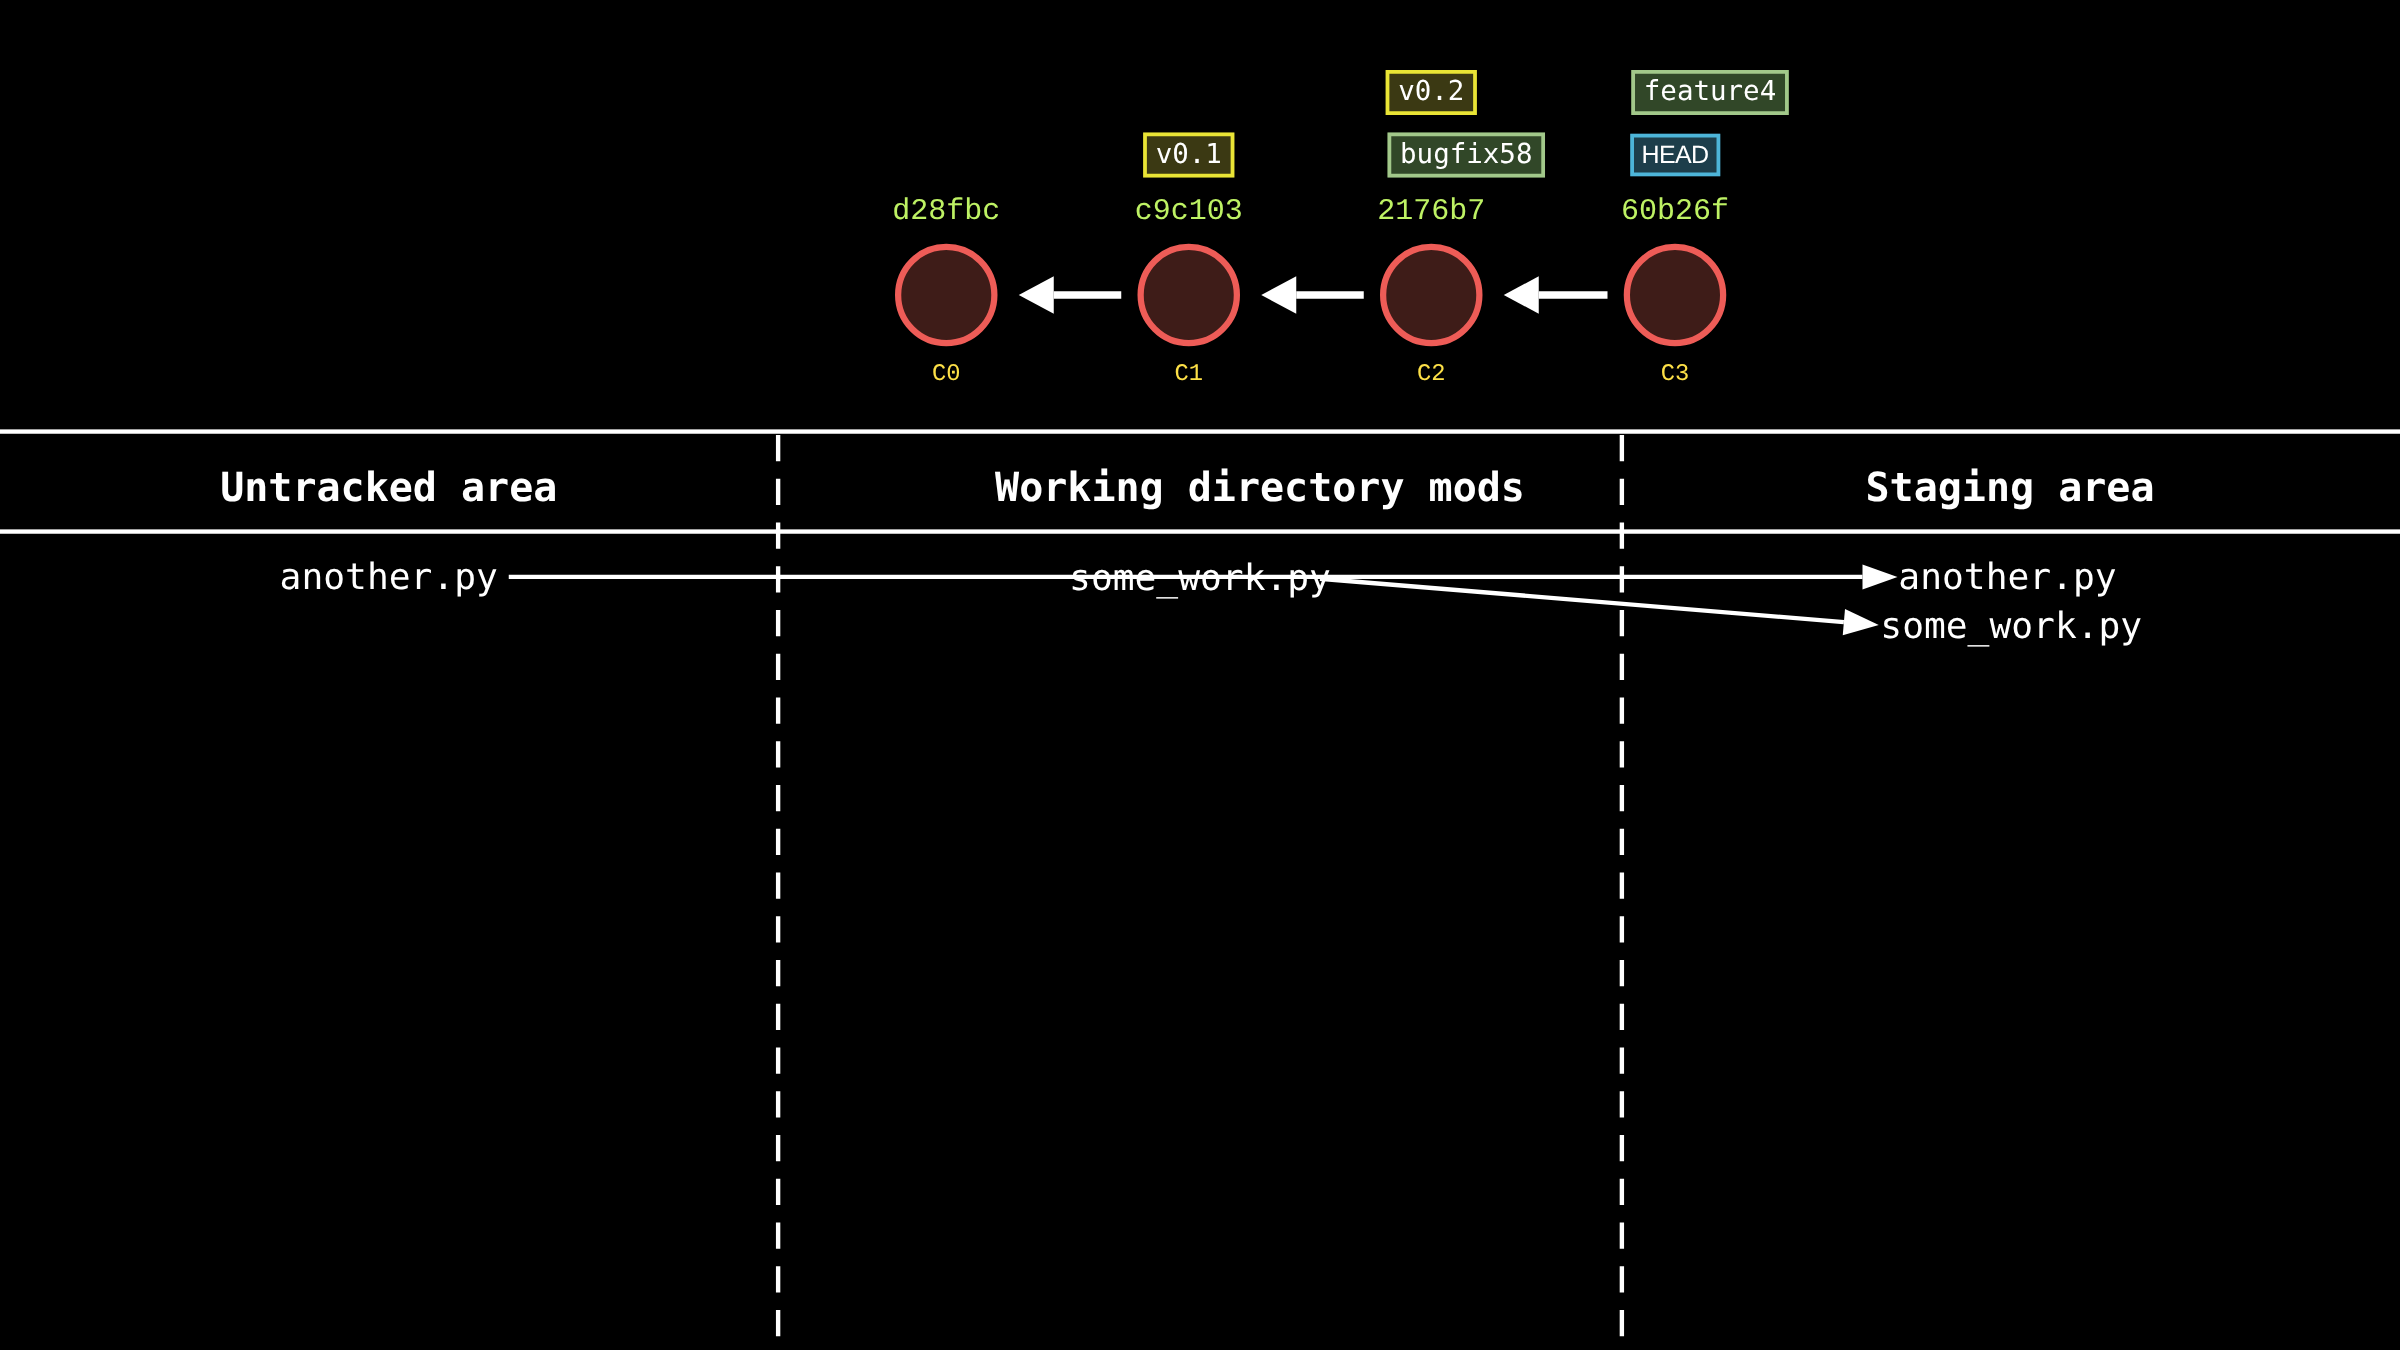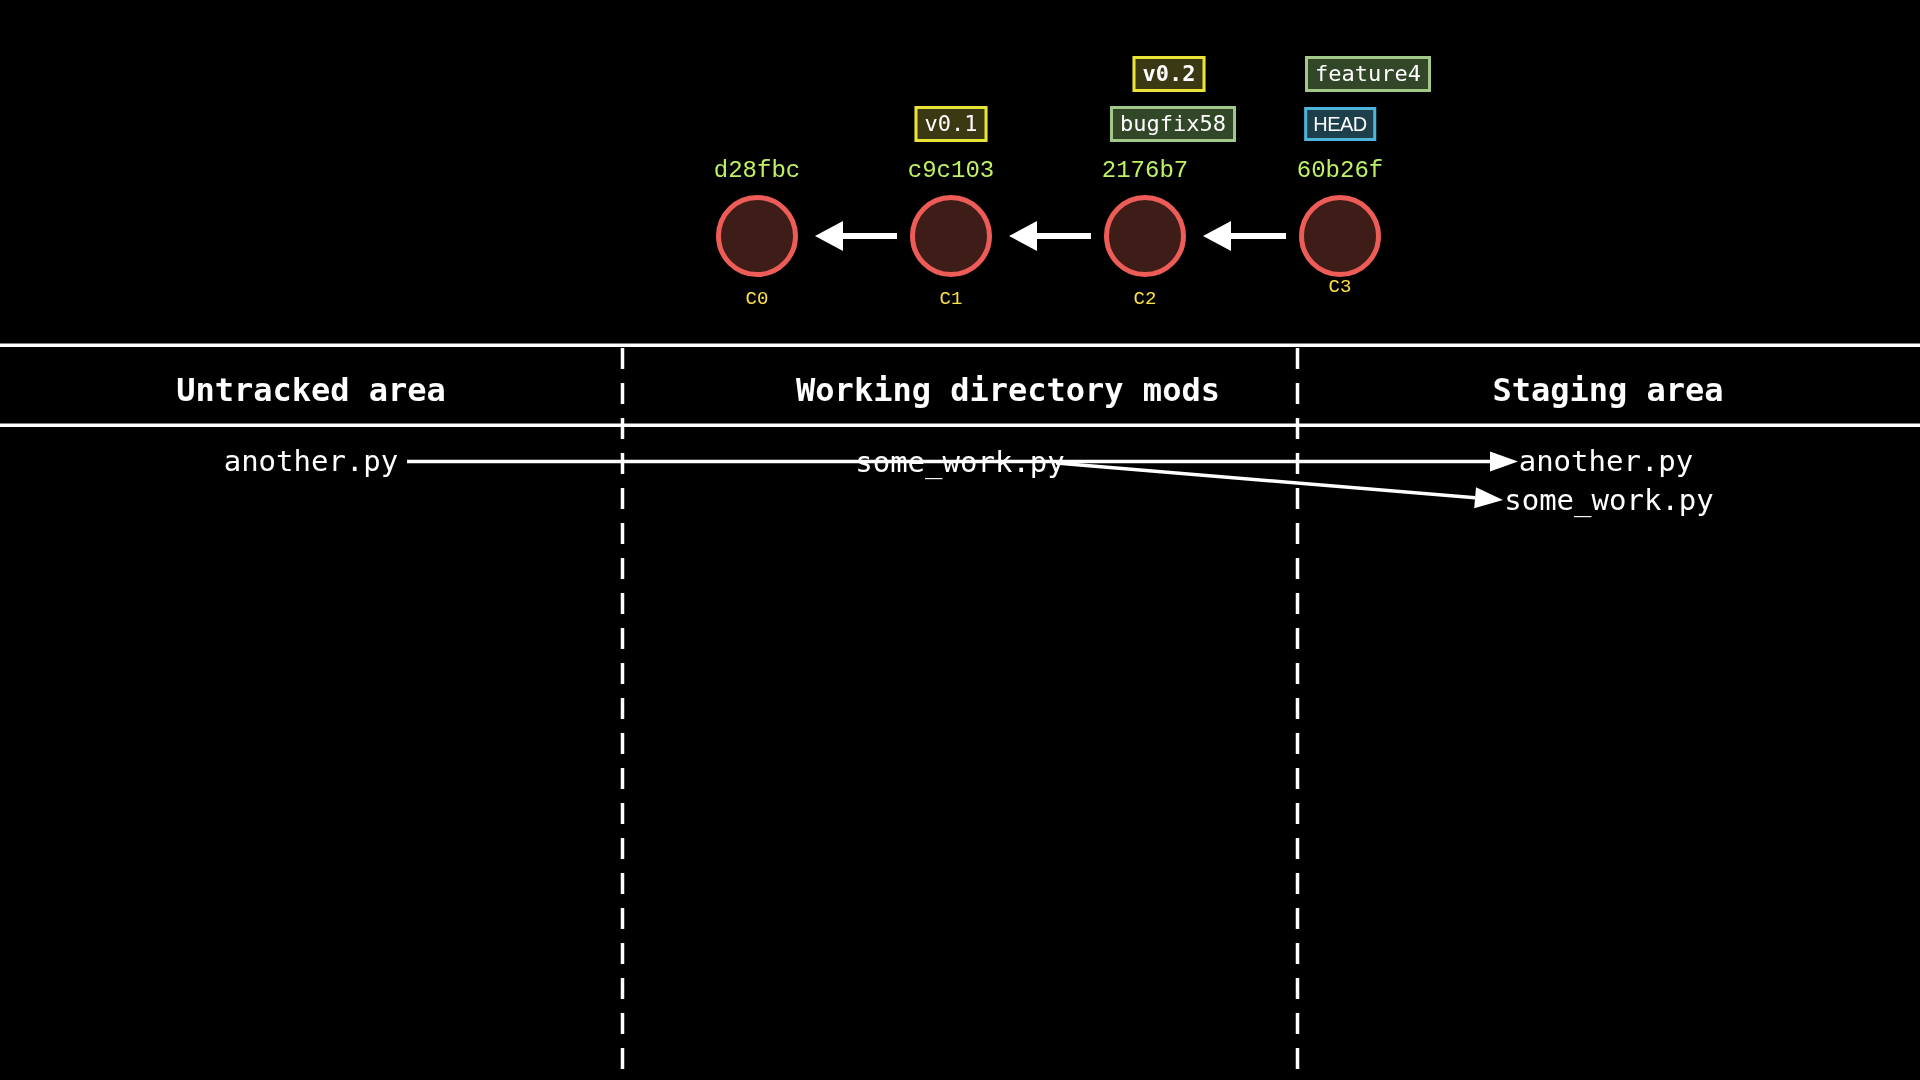--- a/index.html
+++ b/index.html
@@ -97,39 +97,39 @@
     </g>
     <g>
       <line x1="1056" y1="463" x2="1475.1" y2="497.7" stroke="#ffffff" stroke-width="3.5"></line>
       <polygon points="1503,500 1474.2,508.2 1476,487.2" fill="#ffffff"></polygon>
     </g>
   </svg>
 
   <div>
 
     <div class="ref-tag-box tag-yellow center abs" style="left:951px; top:124px;">v0.1</div>
-    <div class="ref-tag-box tag-yellow center abs" style="left:1169px; top:74px;font-weight:bold;">v0.2</div>
+    <div class="ref-tag-box tag-yellow center abs" style="left:1145px; top:74px;">v0.2</div>
     <div class="ref-tag-box tag-green center abs" style="left:1145px; top:124px;">bugfix58</div>
     <div class="ref-tag-box tag-green center abs" style="left:1340px; top:74px;">feature4</div>
     <div class="ref-tag-box tag-blue center abs" style="left:1340px; top:124px;">HEAD</div>
 
     <div class="commit-hash center" style="left:757px; top:170px;">d28fbc</div>
     <div class="commit-hash center" style="left:951px; top:170px;">c9c103</div>
     <div class="commit-hash center" style="left:1145px; top:170px;">2176b7</div>
     <div class="commit-hash center" style="left:1340px; top:170px;">60b26f</div>
 
     <div class="commit-circle" style="left:716px; top:195px;"></div>
     <div class="commit-circle" style="left:910px; top:195px;"></div>
     <div class="commit-circle" style="left:1104px; top:195px;"></div>
     <div class="commit-circle" style="left:1299px; top:195px;"></div>
 
     <div class="commit-ref center" style="left:757px; top:299px;">C0</div>
     <div class="commit-ref center" style="left:951px; top:299px;">C1</div>
     <div class="commit-ref center" style="left:1145px; top:299px;">C2</div>
-    <div class="commit-ref center" style="left:1340px; top:287px;">C3</div>
+    <div class="commit-ref center" style="left:1340px; top:299px;">C3</div>
   </div>
 
   <div>
     <div class="col-header center" style="left:311px; top:390px;">Untracked area</div>
     <div class="col-header center" style="left:1008px; top:390px;">Working directory mods</div>
     <div class="col-header center" style="left:1608px; top:390px;">Staging area</div>
 
     <div class="file-label center" style="left:311px; top:461px;">another.py</div>
     <div class="file-label center" style="left:960px; top:462px;">some_work.py</div>
     <div class="file-label center" style="left:1606px; top:461px;">another.py</div>

